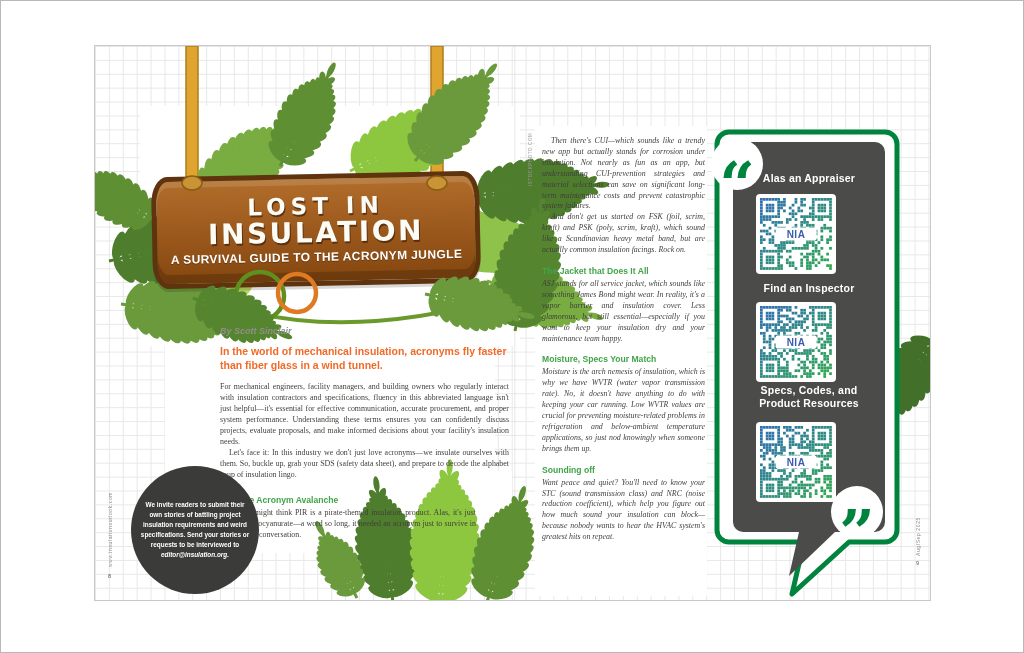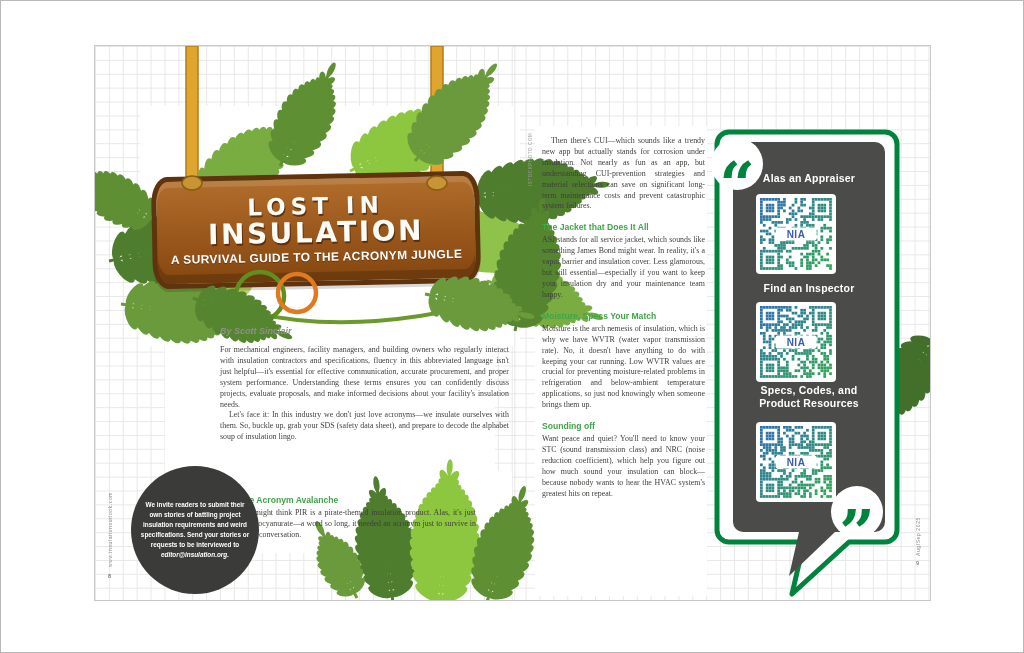--- a/index.html
+++ b/index.html
@@ -27,21 +27,21 @@
   .sign-sub{font-weight:700;font-size:12px;line-height:1.5;color:#ffffff;letter-spacing:.4px;text-shadow:0 1px 0 rgba(52,22,2,.45);}
   .col-left{position:absolute;left:93px;top:280px;width:289px;z-index:5;margin-left:32px;}
   .byline{font-style:italic;font-weight:700;font-size:9px;color:#8f8f89;margin:0 0 9px;}
   .deck{font-weight:700;font-size:10.5px;line-height:1.3;color:#F26A29;margin:0 0 10px;}
   .body-text p{font-family:"Liberation Serif",serif;font-size:7.9px;line-height:1.38;color:#403f3d;margin:0;text-align:justify;}
   .body-text p.indent{text-indent:9px;}
   .subhead{font-weight:700;font-size:8.6px;color:#41A449;margin:10px 0 3px;}
   .subhead.first{margin-top:16px;}
   .sec-left{position:absolute;left:144px;top:433px;width:237px;z-index:5;}
   .col-right{position:absolute;left:447px;top:90px;width:163px;z-index:5;}
-  .col-right .body-text p{margin-bottom:0;}
+  .col-right .body-text p{margin-bottom:0;font-style:italic;}
   .callout{position:absolute;left:36px;top:420px;width:128px;height:128px;border-radius:50%;background:#3b3b39;z-index:6;
     display:flex;align-items:center;justify-content:center;text-align:center;}
   .callout-inner{width:110px;font-weight:700;font-size:6.4px;line-height:1.55;color:#fff;}
   .callout-inner .email{font-style:italic;}
   .sidebar{position:absolute;left:612px;top:78px;width:200px;height:478px;z-index:6;}
   .sidebar svg.bubble{position:absolute;left:0;top:0;width:200px;height:478px;}
   .sb-label{position:absolute;left:26px;width:152px;text-align:center;color:#fff;font-weight:700;font-size:10.5px;line-height:1.25;letter-spacing:.2px;}
   .sb-label.l1{top:48px;} .sb-label.l2{top:158px;} .sb-label.l3{top:260px;padding:0 18px;box-sizing:border-box;left:26px;}
   .qr{position:absolute;left:49px;width:80px;height:80px;background:#fff;border-radius:4px;padding:4px;box-sizing:border-box;}
   .qr.q1{top:70px;} .qr.q2{top:178px;} .qr.q3{top:298px;}
@@ -1438,36 +1438,38 @@
           </g>
           <g transform="translate(86.0,0) rotate(-31.1)">
             <ellipse cx="6.8" cy="0" rx="6.8" ry="3.3" fill="#6A9A3B"></ellipse>
           </g>
           <ellipse cx="104" cy="0" rx="8" ry="3" fill="#6A9A3B"></ellipse>
         </g>
     </svg>
 
     <div class="col-left">
       <p class="byline">By Scott Sinclair</p>
+      <p class="deck">In the world of mechanical insulation, acronyms fly faster than fiber glass in a wind tunnel.</p>
       <div class="body-text">
         <p>For mechanical engineers, facility managers, and building owners who regularly interact with insulation contractors and specifications, fluency in this abbreviated language isn't just helpful—it's essential for effective communication, accurate procurement, and proper system performance. Understanding these terms ensures you can confidently discuss projects, evaluate proposals, and make informed decisions about your facility's insulation needs.</p>
         <p class="indent">Let's face it: In this industry we don't just love acronyms—we insulate ourselves with them. So, buckle up, grab your SDS (safety data sheet), and prepare to decode the alphabet soup of insulation lingo.</p>
       </div>
     </div>
 
     <div class="sec-left">
       <p class="subhead first">The Acronym Avalanche</p>
       <div class="body-text">
         <p>You might think PIR is a pirate-themed insulation product. Alas, it's just polyisocyanurate—a word so long, it needed an acronym just to survive in polite conversation.</p>
       </div>
     </div>
 
     <div class="col-right">
       <div class="body-text">
         <p class="indent">Then there's CUI—which sounds like a trendy new app but actually stands for corrosion under insulation. Not nearly as fun as an app, but understanding CUI-prevention strategies and material selections can save on significant long-term maintenance costs and prevent catastrophic system failures.</p>
+        <p class="indent">And don't get us started on FSK (foil, scrim, kraft) and PSK (poly, scrim, kraft), which sound like a Scandinavian heavy metal band, but are actually common insulation facings. Rock on.</p>
       </div>
       <p class="subhead">The Jacket that Does It All</p>
       <div class="body-text">
           <p>ASJ stands for all service jacket, which sounds like something James Bond might wear. In reality, it's a vapor barrier and insulation cover. Less glamorous, but still essential—especially if you want to keep your insulation dry and your maintenance team happy.</p>
         </div>
       <p class="subhead">Moisture, Specs Your Match</p>
       <div class="body-text">
           <p>Moisture is the arch nemesis of insulation, which is why we have WVTR (water vapor transmission rate). No, it doesn't have anything to do with keeping your car running. Low WVTR values are crucial for preventing moisture-related problems in refrigeration and below-ambient temperature applications, so just nod knowingly when someone brings them up.</p>
         </div>
       <p class="subhead">Sounding off</p>

